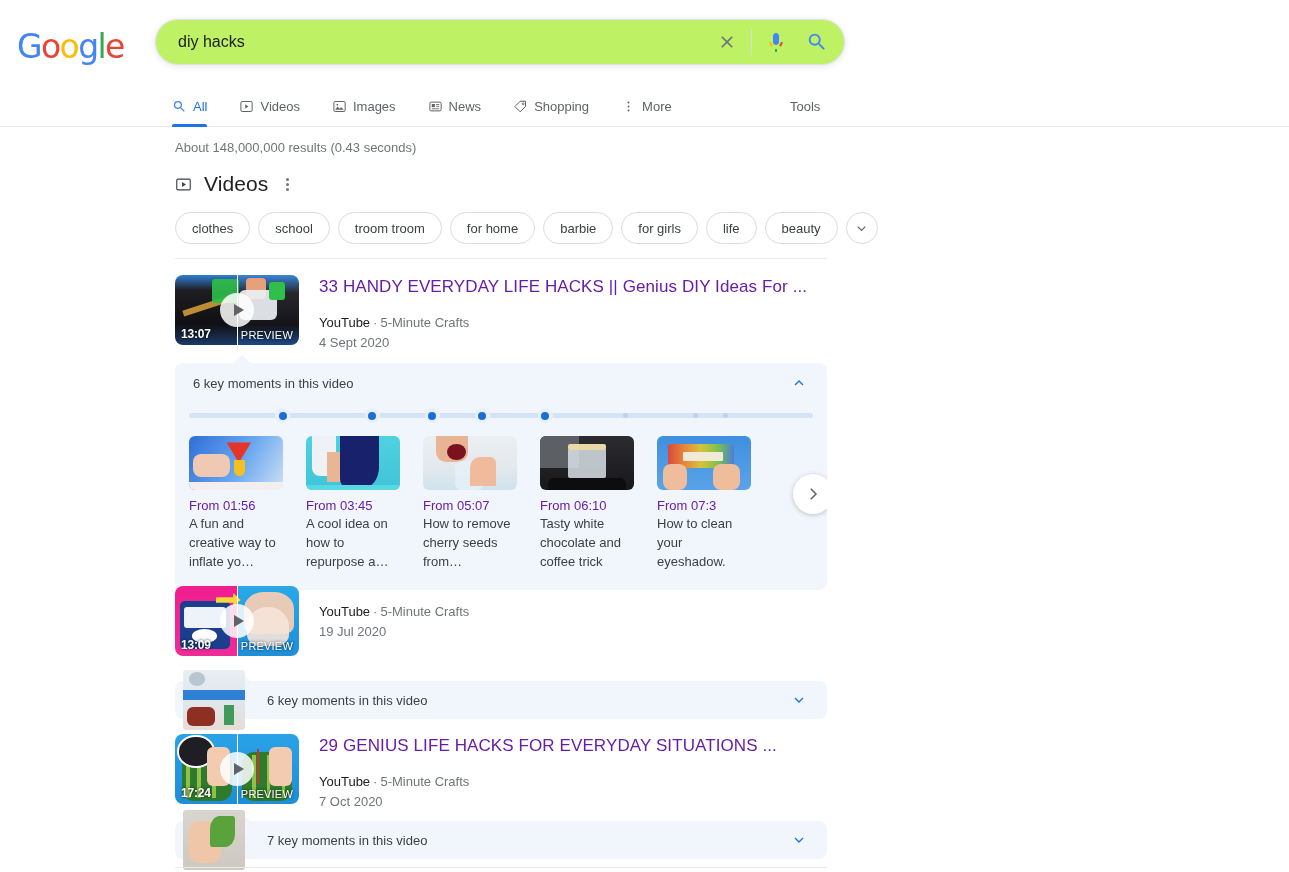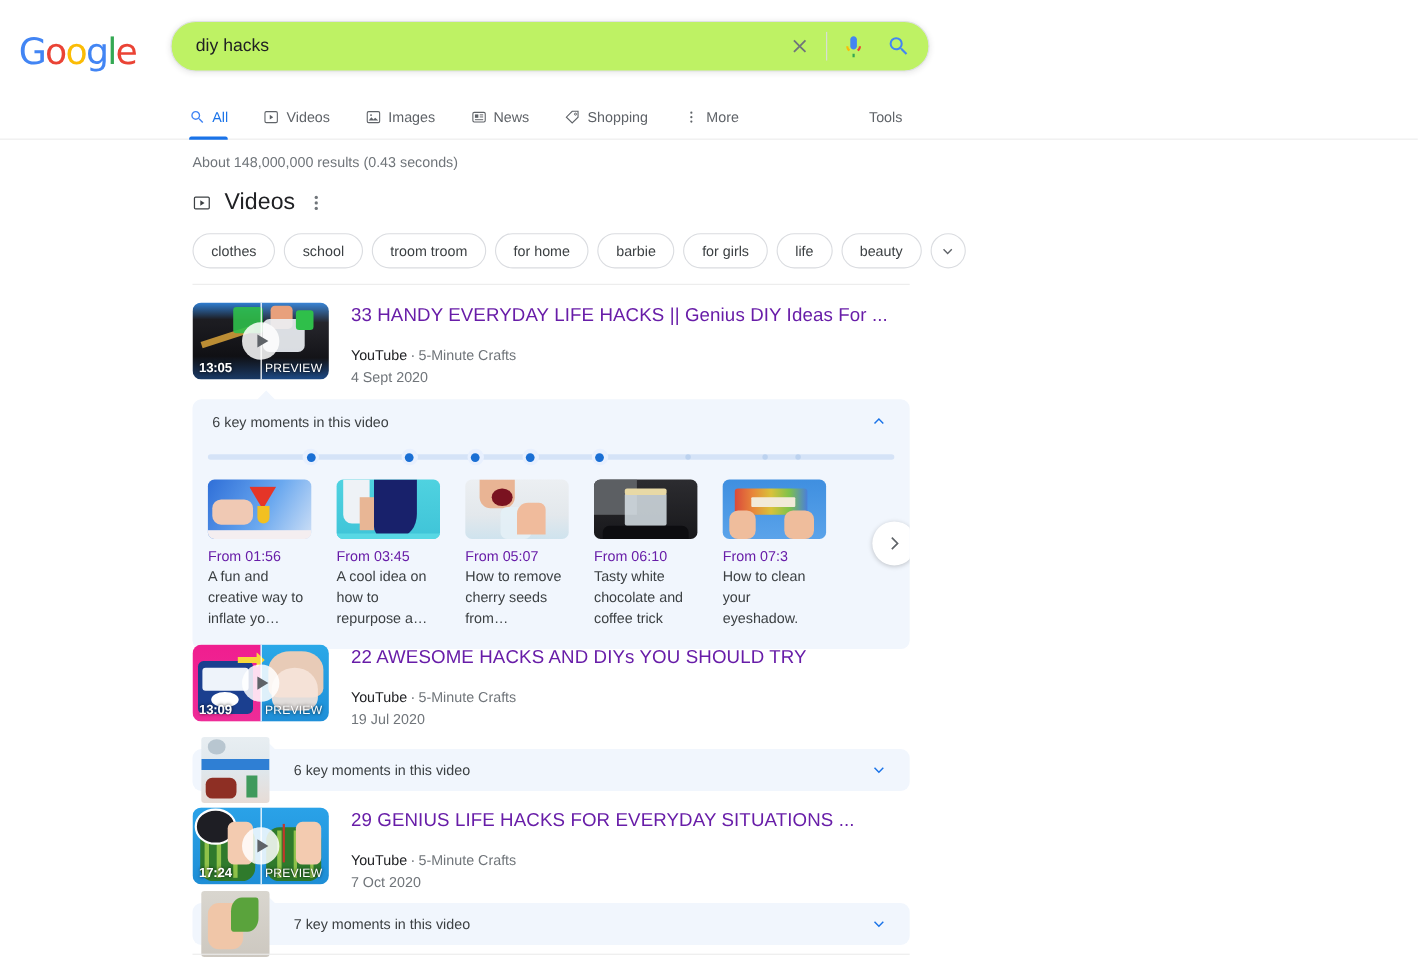--- a/index.html
+++ b/index.html
@@ -368,21 +368,21 @@
         <div class="thumb">
           <div class="half lh" style="background:linear-gradient(180deg,#2f7fd4 0%,#1d1d22 22%,#101014 70%,#1a3a66 100%)"></div>
           <div class="half rh" style="background:linear-gradient(180deg,#3a86d8 0%,#26262c 26%,#141418 72%,#1d4a86 100%)"></div>
           <div style="position:absolute;left:6%;top:40%;width:40%;height:8%;background:#d8a23a;transform:rotate(-18deg);opacity:.85"></div>
           <div style="position:absolute;left:30%;top:6%;width:22%;height:34%;background:#2fbf4a;border-radius:3px;opacity:.9"></div>
           <div style="position:absolute;left:57%;top:4%;width:16%;height:30%;background:#e8a07c;border-radius:4px"></div>
           <div style="position:absolute;left:52%;top:22%;width:30%;height:42%;background:#eceff3;border-radius:6px;opacity:.92"></div>
           <div style="position:absolute;left:76%;top:10%;width:13%;height:26%;background:#2fbf4a;border-radius:3px"></div>
           <div class="seam"></div>
           <div class="play-circle"></div>
-          <div class="badge-dur">13:05</div>
+          <div class="badge-dur">13:07</div>
           <div class="badge-prev">PREVIEW</div>
         </div>
         <div class="vmeta">
           <a class="vtitle">33 HANDY EVERYDAY LIFE HACKS || Genius DIY Ideas For ...</a>
           <div class="vsource">
             <span>YouTube</span><span class="sep">·</span><span class="chan">5-Minute Crafts</span>
           </div>
           <div class="vdate">4 Sept 2020</div>
         </div>
       </div>
@@ -486,21 +486,20 @@
           <div style="position:absolute;left:14%;top:62%;width:20%;height:20%;background:#fff;border-radius:50%"></div>
           <div style="position:absolute;left:33%;top:10%;width:20%;height:20%;background:#f7d83a;clip-path:polygon(0 30%,70% 30%,70% 0,100% 50%,70% 100%,70% 70%,0 70%)"></div>
           <div style="position:absolute;left:56%;top:8%;width:40%;height:60%;background:#f2cdb4;border-radius:40% 40% 20% 20%;opacity:.95"></div>
           <div style="position:absolute;left:58%;top:30%;width:34%;height:56%;background:#f6e4da;border-radius:50% 50% 30% 30%;opacity:.9"></div>
           <div class="seam"></div>
           <div class="play-circle"></div>
           <div class="badge-dur">13:09</div>
           <div class="badge-prev">PREVIEW</div>
         </div>
         <div class="vmeta">
-          <a class="vtitle">22 AWESOME HACKS AND DIYs YOU SHOULD TRY</a>
           <div class="vsource">
             <span>YouTube</span><span class="sep">·</span><span class="chan">5-Minute Crafts</span>
           </div>
           <div class="vdate">19 Jul 2020</div>
         </div>
       </div>
     </div>
 
     <div class="km-collapsed" style="top:554px">
       <div class="km-caret"></div>

